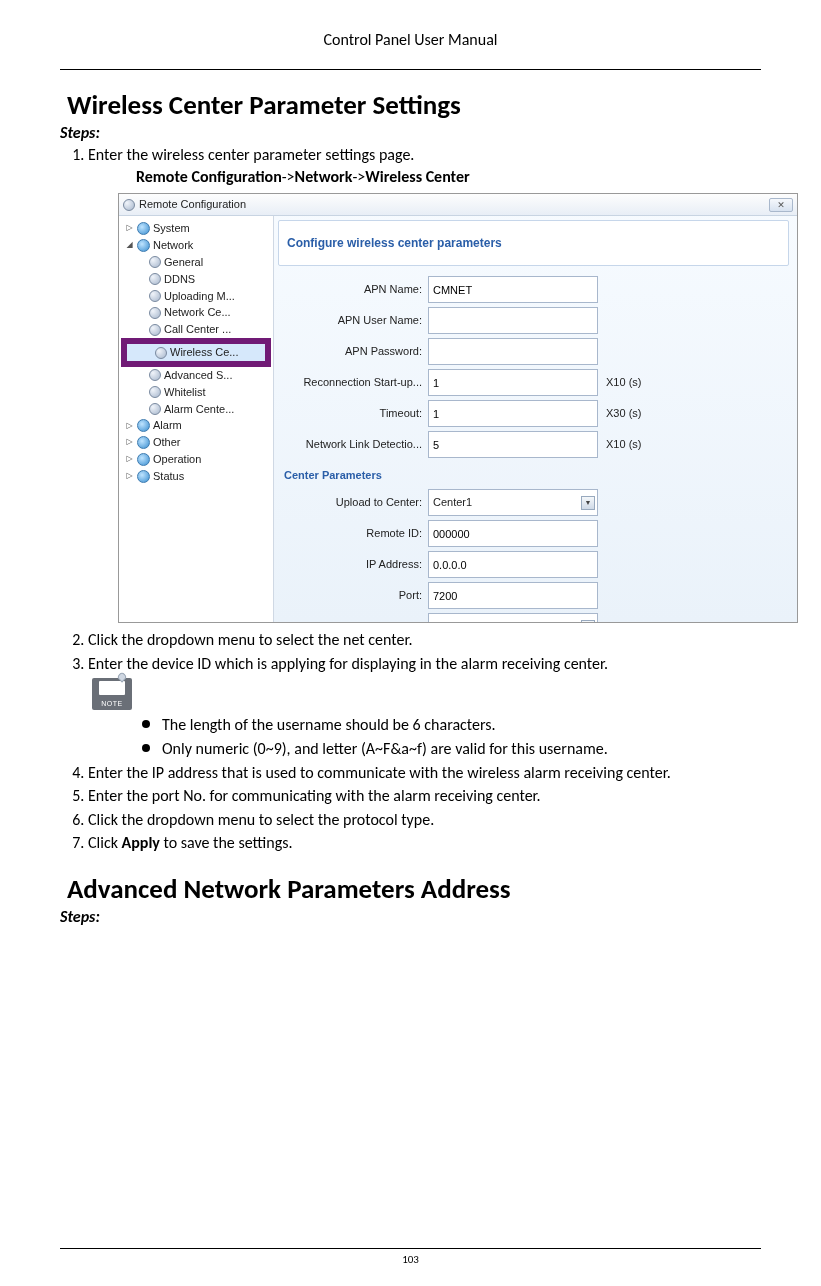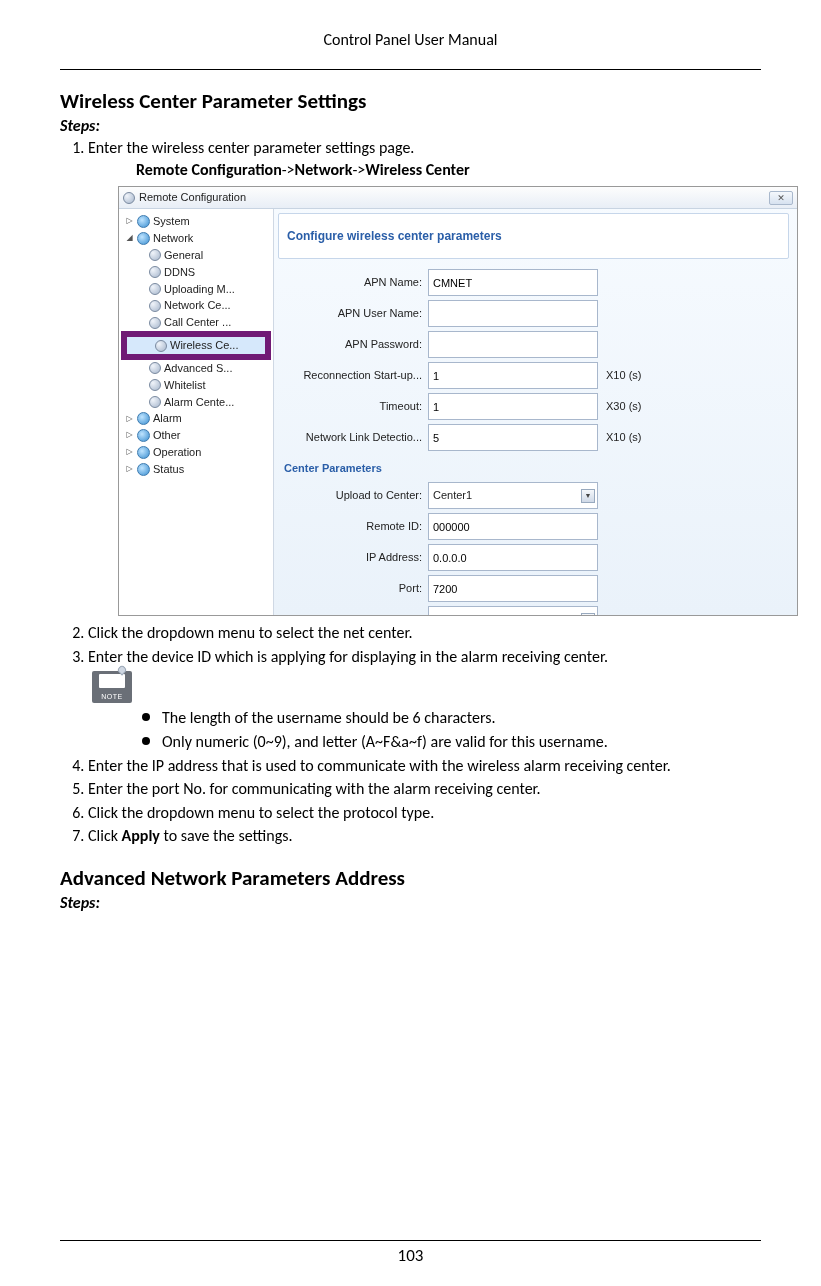--- a/index.html
+++ b/index.html
@@ -16,23 +16,23 @@
     min-height: 1286px;
   }
   .header {
     text-align: center;
     font-size: 16px;
     padding-bottom: 20px;
     border-bottom: 1px solid #000;
     margin-bottom: 18px;
   }
   h2.section-title {
-    font-size: 21px;
+    font-size: 27px;
     font-weight: bold;
-    margin: 0 0 2px 0;
+    margin: 0 0 2px 7px;
   }
   .steps-label {
     font-weight: bold;
     font-style: italic;
     font-size: 16px;
     margin: 2px 0 2px 0;
   }
   ol.steps {
     margin: 0 0 0 0;
     padding-left: 28px;
@@ -144,21 +144,21 @@
   }
   ul.note-bullets { list-style:none; margin:4px 0 2px 0; padding-left: 54px;}
   ul.note-bullets li { position:relative; padding-left:20px; margin-bottom:2px; font-size:16px;}
   ul.note-bullets li::before{
     content:""; position:absolute; left:0; top:6px; width:8px; height:8px;
     background:#000; border-radius:50%;
   }
   .justify { text-align: justify; }
   .page-number-wrap{
     border-top:1px solid #000; margin:40px 60px 0 60px; padding-top:4px;
-    font-size:17px; text-align:center;
+    font-size:11px; text-align:center;
     position:absolute; bottom:20px; left:0; right:0;
   }
 </style>
 </head>
 <body>
 
 <div class="page">
   <div class="header">Control Panel User Manual</div>
 
   <h2 class="section-title">Wireless Center Parameter Settings</h2>

